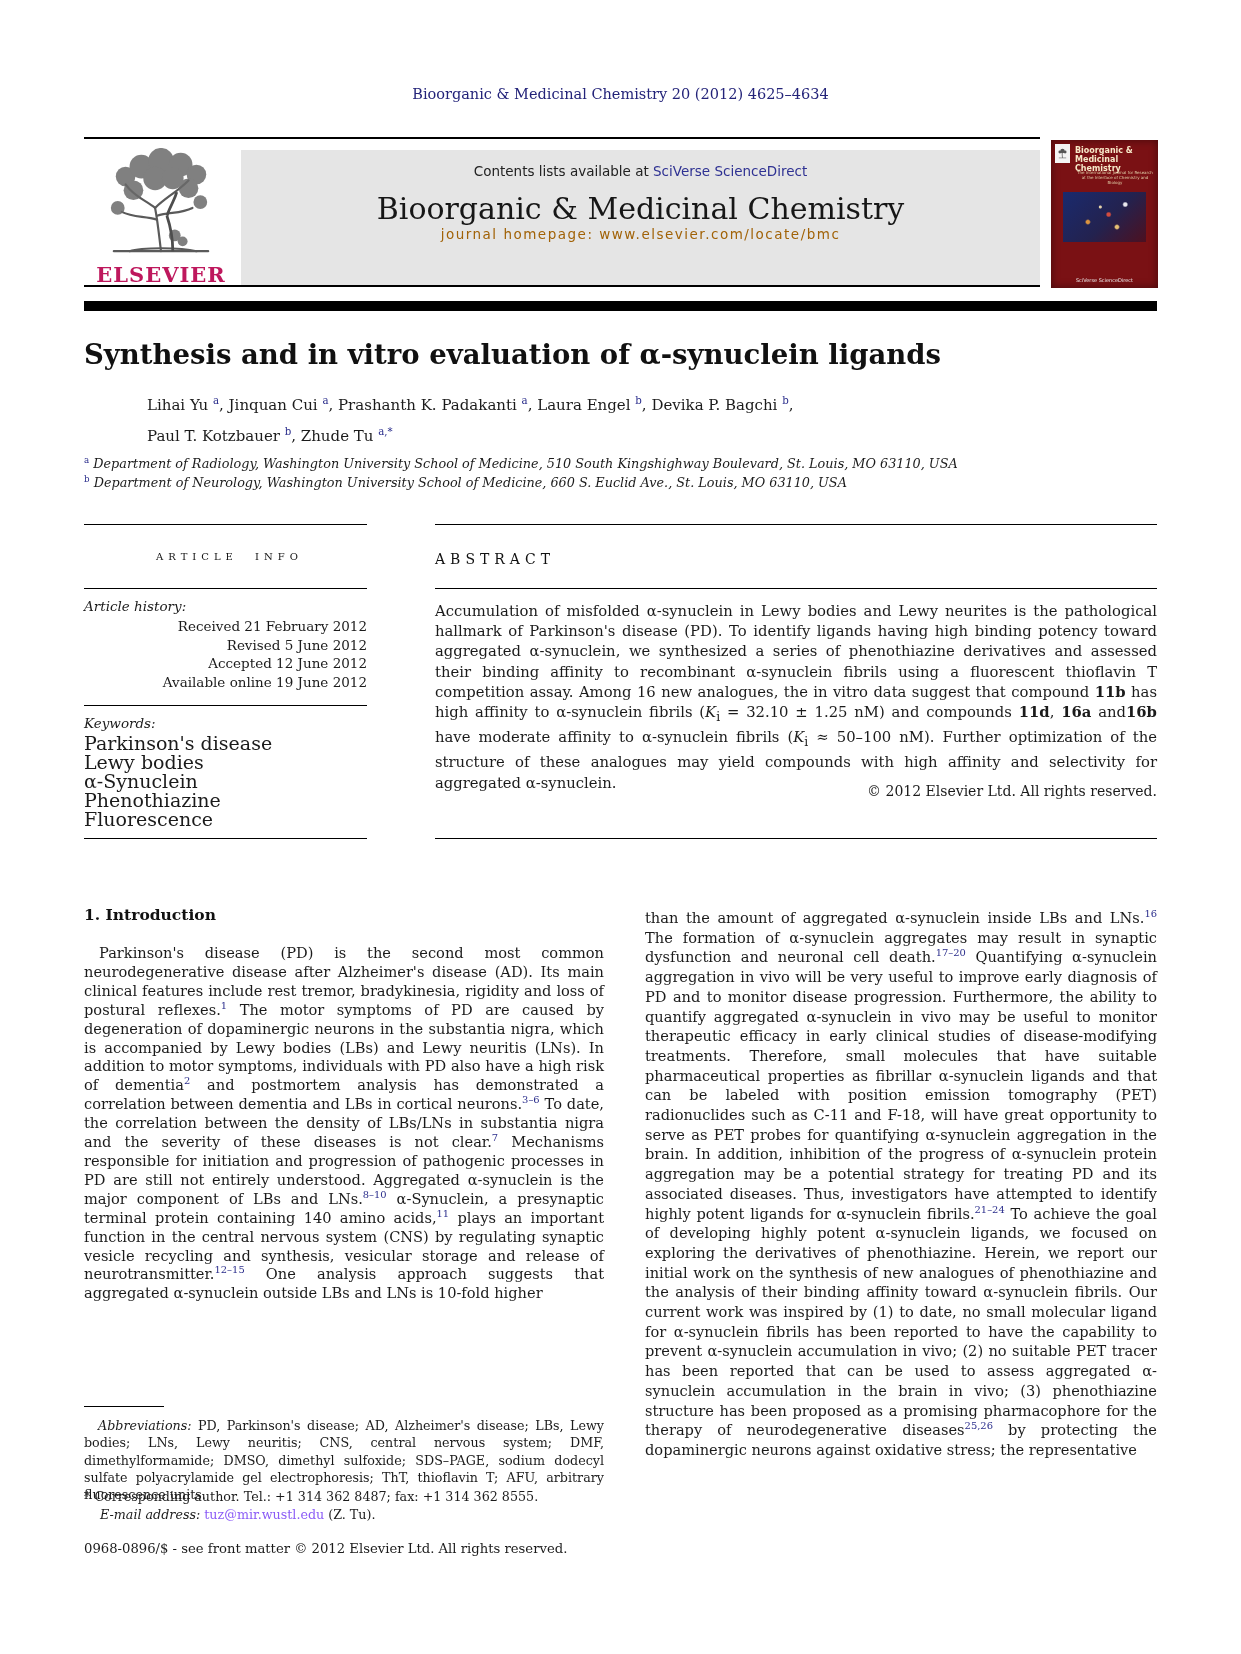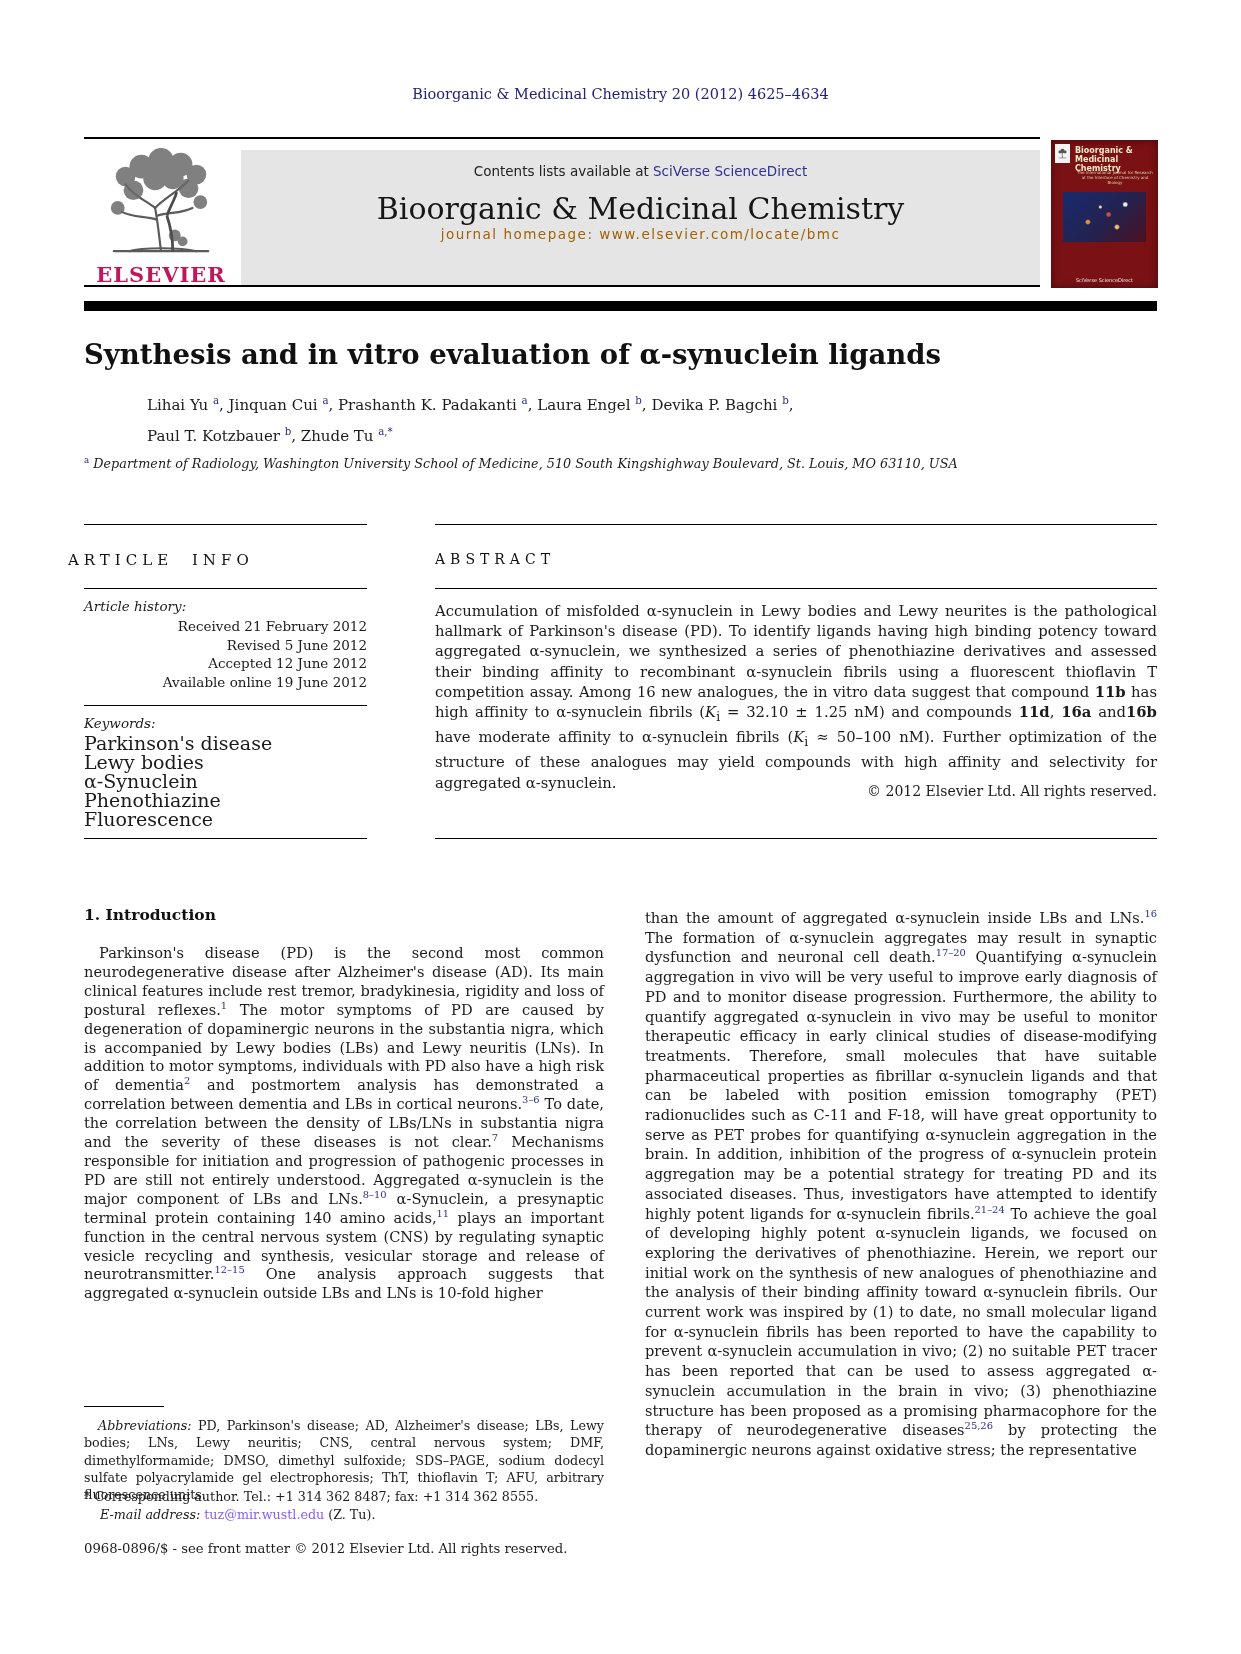--- a/index.html
+++ b/index.html
@@ -49,21 +49,21 @@
   .paper-title{top:338px;left:84px;width:1073px;font-size:27.5px;font-weight:bold;color:#111;}
   .authors{top:390px;left:99px;width:1073px;font-size:15px;line-height:31px;color:#1b1b1b;margin-left:48px;}
   .affiliations{top:455px;left:84px;width:1073px;font-size:12.8px;line-height:18.5px;color:#1b1b1b;}
 
   sup.ref{color:#2b2e8c;font-size:68%;line-height:0;}
   .link{color:#8b5cf6;}
 
   
   .rule-info-top{top:524px;left:84px;width:283px;}
   .rule-abs-top{top:524px;left:435px;width:722px;}
-  .info-heading{top:551px;left:68px;width:283px;font-size:15px;letter-spacing:5px;word-spacing:9px;color:#111;}
+  .info-heading{top:551px;left:88px;width:283px;font-size:10px;letter-spacing:5px;word-spacing:9px;color:#111;text-align:center;}
   .abs-heading{top:551px;left:435px;width:722px;font-size:14px;letter-spacing:5px;color:#111;}
   .rule-info-mid1{top:588px;left:84px;width:283px;}
   .rule-abs-mid{top:588px;left:435px;width:722px;}
   .history-label{top:598px;left:84px;width:283px;font-size:13.5px;font-style:italic;}
   .history-list{top:617px;left:84px;width:283px;font-size:13.5px;line-height:18.6px;text-align:right;}
   .rule-info-mid2{top:705px;left:84px;width:283px;}
   .keywords-label{top:715px;left:84px;width:283px;font-size:13.5px;font-style:italic;}
   .keywords-list{top:734px;left:84px;width:283px;font-size:19px;line-height:19px;}
   .abstract-text{top:601px;left:435px;width:722px;font-size:14.8px;line-height:20.2px;text-align:justify;}
   .abstract-copyright{top:783px;left:435px;width:722px;font-size:14px;text-align:right;}
@@ -154,20 +154,21 @@
     <div class="cover-footer">SciVerse ScienceDirect</div>
   </div>
 
   <h1 class="abs paper-title" style="margin:0;">Synthesis and in vitro evaluation of α-synuclein ligands</h1>
   <div class="abs authors">
     <div>Lihai Yu <sup class="ref">a</sup>, Jinquan Cui <sup class="ref">a</sup>, Prashanth K. Padakanti <sup class="ref">a</sup>, Laura Engel <sup class="ref">b</sup>, Devika P. Bagchi <sup class="ref">b</sup>,</div>
     <div>Paul T. Kotzbauer <sup class="ref">b</sup>, Zhude Tu <sup class="ref">a,*</sup></div>
   </div>
   <div class="abs affiliations">
     <div><sup class="ref">a</sup> <i>Department of Radiology, Washington University School of Medicine, 510 South Kingshighway Boulevard, St. Louis, MO 63110, USA</i></div>
+    <div><sup class="ref">b</sup> <i>Department of Neurology, Washington University School of Medicine, 660 S. Euclid Ave., St. Louis, MO 63110, USA</i></div>
   </div>
 
   <div class="abs rule rule-info-top"></div>
   <div class="abs info-heading">ARTICLE INFO</div>
   <div class="abs rule rule-info-mid1"></div>
   <div class="abs history-label">Article history:</div>
   <div class="abs history-list">
     <div>Received 21 February 2012</div>
     <div>Revised 5 June 2012</div>
     <div>Accepted 12 June 2012</div>

